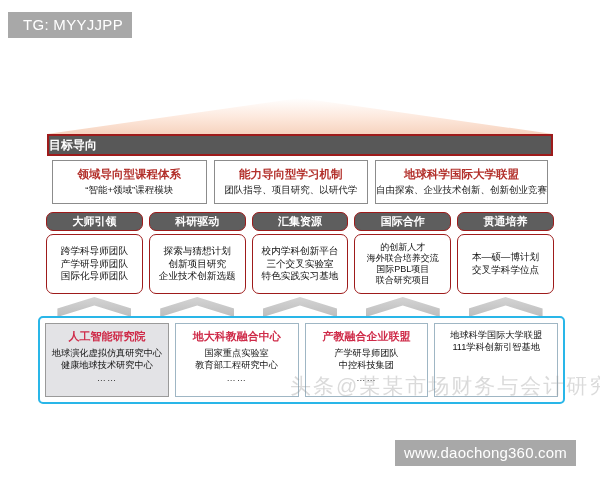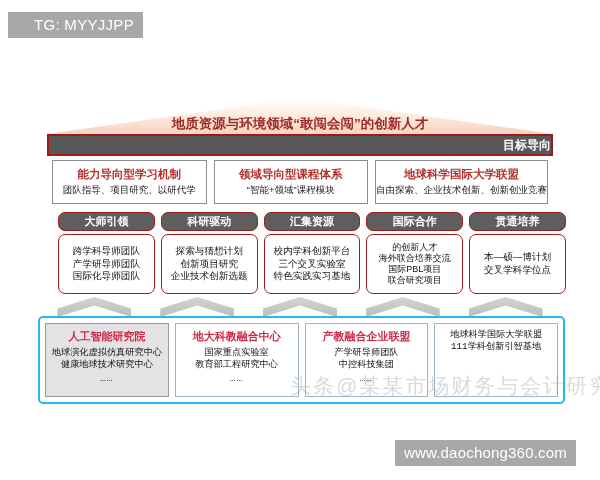--- a/index.html
+++ b/index.html
@@ -4,21 +4,21 @@
 <style>
   html,body{margin:0;padding:0;}
   body{
     width:600px;height:480px;background:#ffffff;
     font-family:"Liberation Sans","DejaVu Sans",sans-serif;
     position:relative;overflow:hidden;
   }
   .tg-badge{
     position:absolute;left:8px;top:12px;
     background:#a8a8a8;color:#ffffff;
-    font-size:15px;padding:4px 9px 5px 26px;letter-spacing:.3px;
+    font-size:15px;padding:4px 9px 5px 15px;letter-spacing:.3px;
   }
   .wm-badge{
     position:absolute;right:24px;bottom:14px;
     background:#a8a8a8;color:#ffffff;
     font-size:15px;padding:4px 9px 5px 9px;letter-spacing:.2px;
   }
   .watermark{
     position:absolute;left:290px;top:372px;width:290px;
     font-size:21px;color:rgba(150,150,150,.35);
     letter-spacing:2px;white-space:nowrap;pointer-events:none;
@@ -34,41 +34,41 @@
     clip-path:polygon(50% 0%,100% 100%,0% 100%);
   }
   .roof-title{
     position:absolute;left:0;right:0;bottom:1px;text-align:center;
     font-size:13.5px;font-weight:bold;color:#9c2b27;white-space:nowrap;
   }
   .goal-bar{
     position:absolute;left:47px;top:134px;width:506px;height:22px;
     background:#585858;border:2px solid #9e1b1b;
     box-sizing:border-box;
-    display:flex;align-items:center;justify-content:flex-end;
+    display:flex;align-items:center;justify-content:flex-start;
   }
   .goal-bar span{color:#ffffff;font-size:12px;font-weight:bold;}
 
   
   .top-row{
     position:absolute;left:52px;top:160px;width:496px;height:44px;
     display:flex;gap:7px;
   }
   .top-box{
     flex:1;border:1.5px solid #8c8c8c;background:#ffffff;
     box-sizing:border-box;display:flex;flex-direction:column;
     align-items:center;justify-content:center;gap:2px;
   }
   .top-box .t-title{font-size:11.5px;font-weight:bold;color:#b3312c;white-space:nowrap;}
   .top-box .t-sub{font-size:9.5px;color:#1a1a1a;white-space:nowrap;}
 
   
   .pillars{
     position:absolute;left:46px;top:212px;width:508px;height:82px;
-    display:flex;gap:6px;margin-left:12px;
+    display:flex;gap:6px;
   }
   .pillar{flex:1;display:flex;flex-direction:column;}
   .p-head{
     height:19px;border:1.5px solid #9e1b1b;border-radius:7px;
     background:#5e5e5e;box-sizing:border-box;
     display:flex;align-items:center;justify-content:center;
   }
   .p-head span{color:#ffffff;font-size:11px;font-weight:bold;white-space:nowrap;}
   .p-body{
     flex:1;margin-top:3px;border:1.6px solid #9e1b1b;border-radius:7px;
@@ -95,49 +95,47 @@
   .foundation{
     position:absolute;left:38px;top:316px;width:527px;height:88px;
     border:2.5px solid #29b6e8;border-radius:5px;background:#ffffff;
     box-sizing:border-box;padding:5px;display:flex;gap:6px;
   }
   .f-card{
     flex:1;border:1.3px solid #9fb6c4;box-sizing:border-box;
     background:#ffffff;
     display:flex;flex-direction:column;align-items:center;justify-content:flex-start;
     padding:5px 2px 12px 2px;
-    font-family:Liberation Mono, monospace;
   }
   .f-card.shaded{background:#e3e3e6;border-color:#9a9a9a;}
   .f-title{font-size:11px;font-weight:bold;color:#cf2b49;white-space:nowrap;margin-bottom:3px;}
   .f-line{font-size:9.2px;color:#111111;line-height:1.35;white-space:nowrap;}
   .f-dots{font-size:9.2px;color:#333333;letter-spacing:1px;margin-top:1px;}
 </style>
 </head>
 <body>
 
 <div class="tg-badge">TG: MYYJJPP</div>
 
 <div class="roof">
   <div class="roof-tri"></div>
-  <div class="roof-title">地质资源与环境领域“敢闯会闯”的创新人才</div>
 </div>
 
 <div class="goal-bar">
   <span>目标导向</span>
 </div>
 
 <div class="top-row">
+  <div class="top-box">
+    <div class="t-title">领域导向型课程体系</div>
+    <div class="t-sub">“智能+领域”课程模块</div>
+  </div>
   <div class="top-box">
     <div class="t-title">能力导向型学习机制</div>
     <div class="t-sub">团队指导、项目研究、以研代学</div>
-  </div>
-  <div class="top-box">
-    <div class="t-title">领域导向型课程体系</div>
-    <div class="t-sub">“智能+领域”课程模块</div>
   </div>
   <div class="top-box">
     <div class="t-title">地球科学国际大学联盟</div>
     <div class="t-sub">自由探索、企业技术创新、创新创业竞赛</div>
   </div>
 </div>
 
 <div class="pillars">
   <div class="pillar">
     <div class="p-head">

